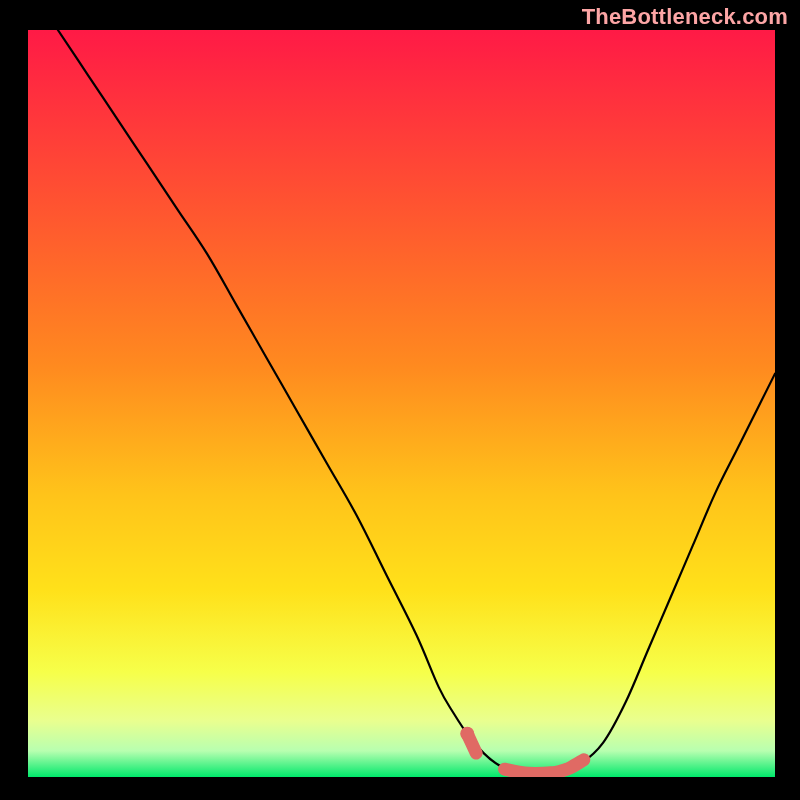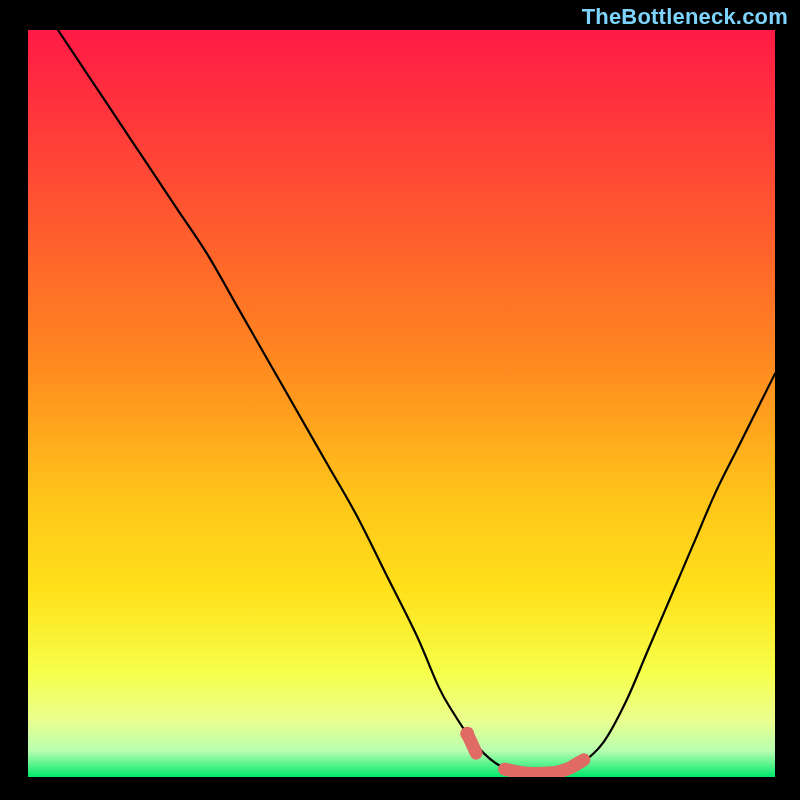--- a/index.html
+++ b/index.html
@@ -5,21 +5,21 @@
   * { margin: 0; padding: 0; box-sizing: border-box; }
   html, body { width: 800px; height: 800px; background: #000; overflow: hidden; }
   .stage { position: relative; width: 800px; height: 800px; background: #000; }
   .attribution {
     position: absolute;
     top: 4px;
     right: 12px;
     font-family: Arial, Helvetica, sans-serif;
     font-size: 22px;
     font-weight: bold;
-    color: #7dd3fc;
+    color: #fca5a5;
     letter-spacing: 0.2px;
   }
   .plot-wrap {
     position: absolute;
     left: 28px;
     top: 30px;
     width: 747px;
     height: 747px;
   }
   svg { display: block; }

